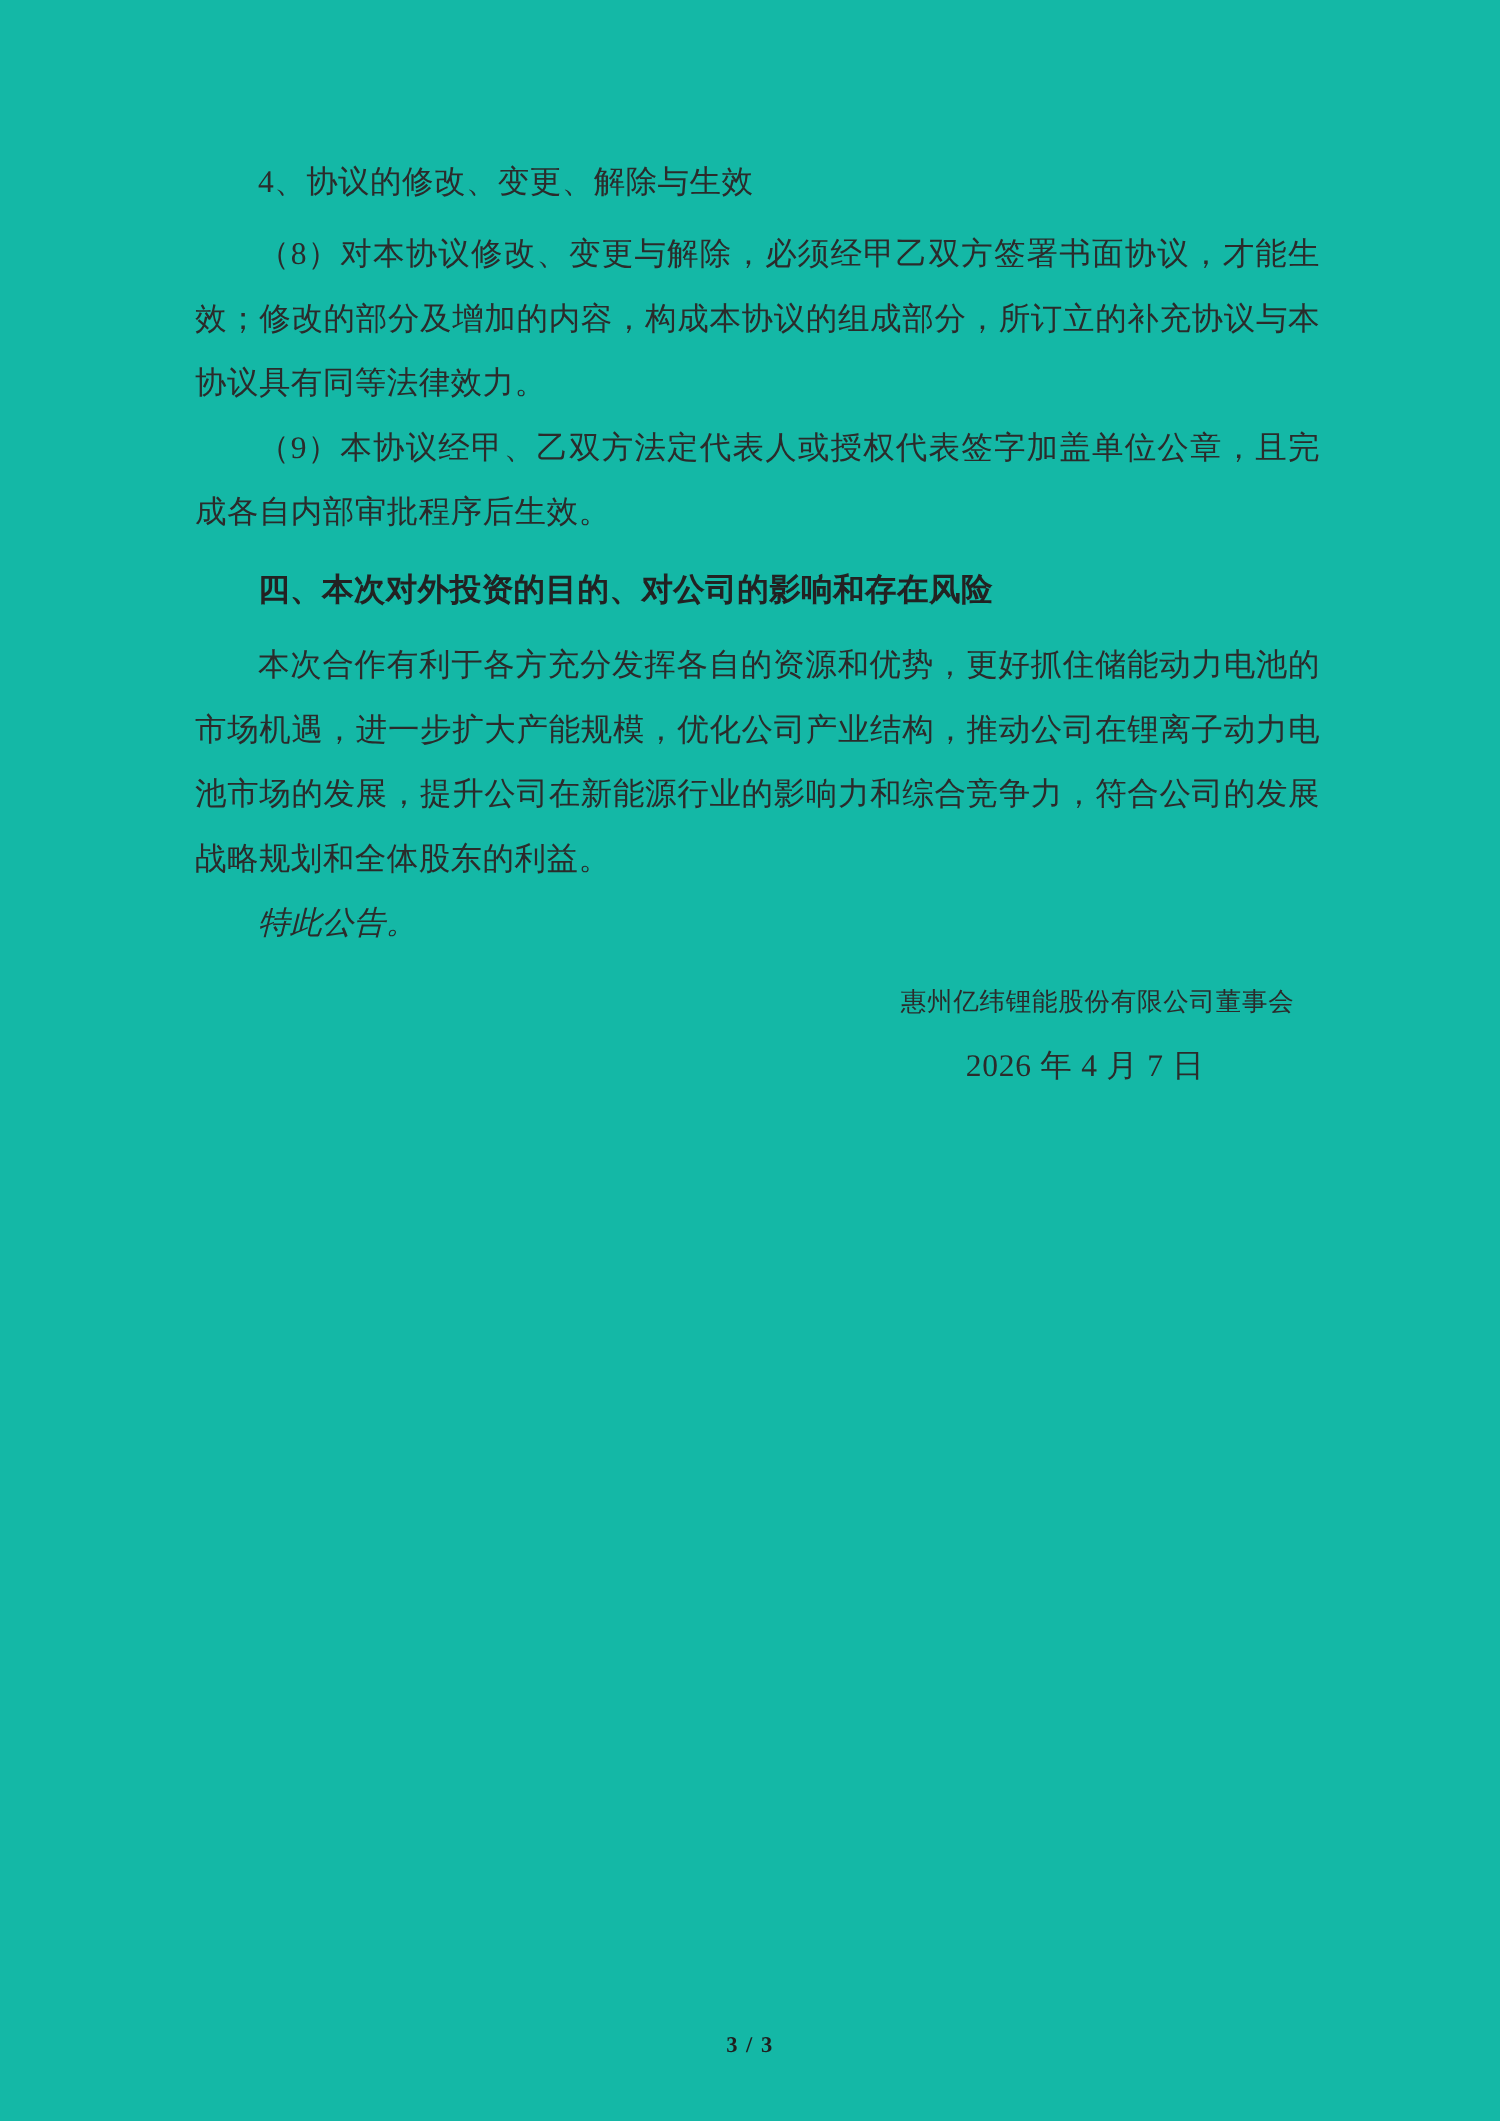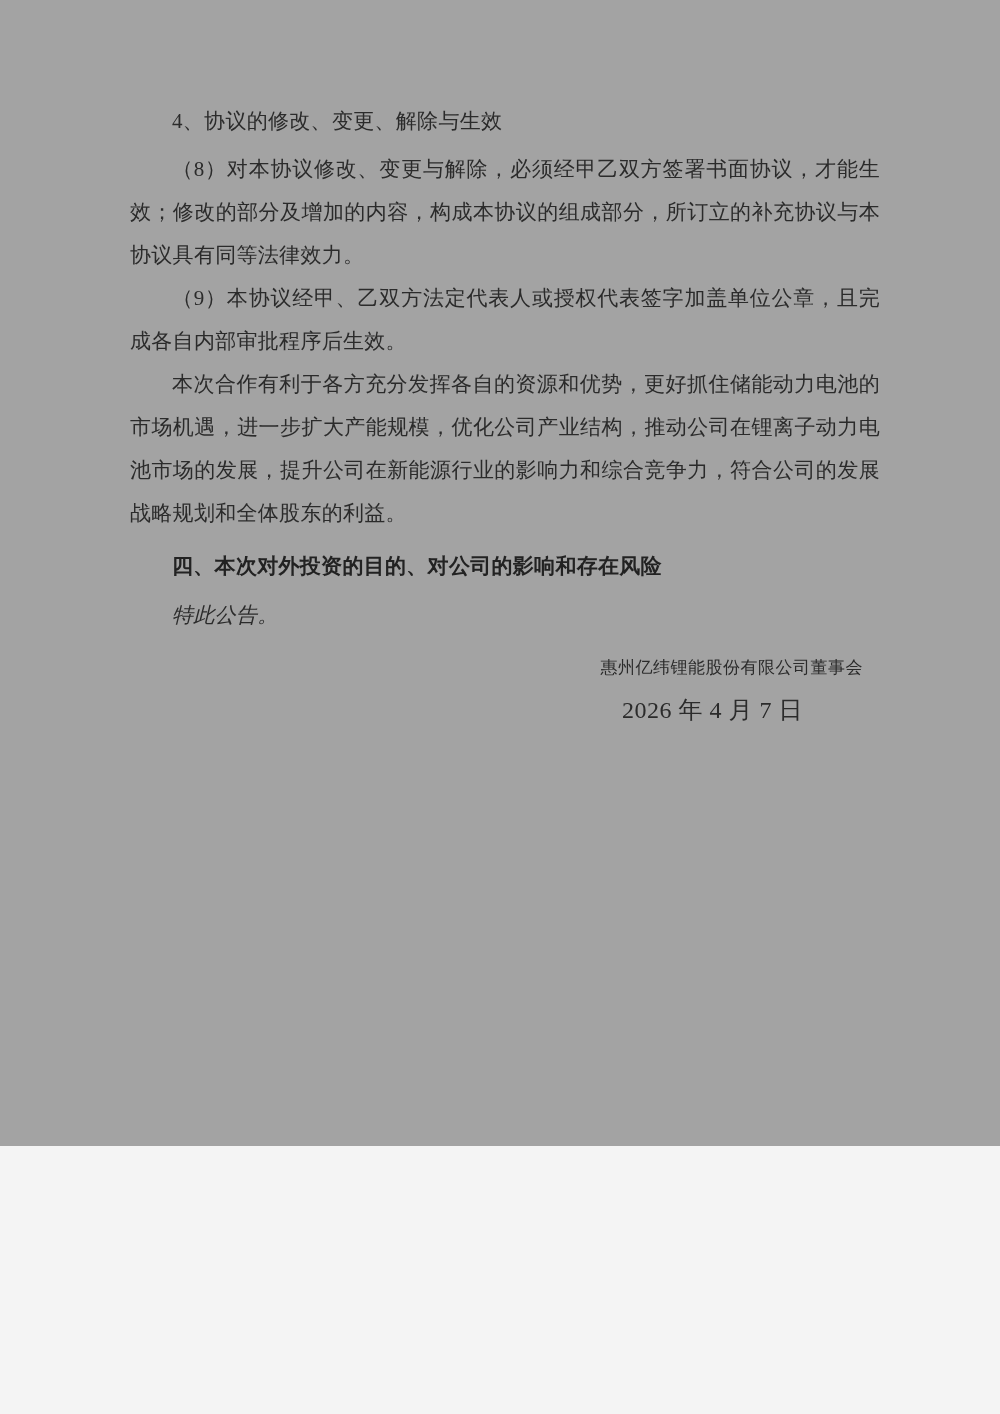--- a/index.html
+++ b/index.html
@@ -8,22 +8,22 @@
   }
   body {
     width: 1000px;
     height: 1414px;
     background: #f4f4f4;
     font-family: "Liberation Serif", "DejaVu Serif", serif;
   }
   .page {
     position: relative;
     width: 1000px;
-    height: 1146px;
-    background: #a3a3a3;
+    height: 1414px;
+    background: #14b8a6;
     color: #2b2b2b;
     overflow: hidden;
   }
   .content {
     position: absolute;
     left: 130px;
     top: 100px;
     width: 750px;
   }
   .para {
@@ -60,21 +60,21 @@
   .signature-company {
     margin: 0;
     font-size: 17px;
     line-height: 43px;
     text-align: right;
     padding-right: 17px;
     letter-spacing: 0.5px;
   }
   .signature-date {
     margin: 0;
-    font-size: 24px;
+    font-size: 21px;
     line-height: 43px;
     text-align: right;
     padding-right: 77px;
     letter-spacing: 0.5px;
   }
   .page-number {
     position: absolute;
     top: 1356px;
     left: 0;
     width: 1000px;
@@ -90,27 +90,28 @@
 
 <div class="page">
   <div class="content">
 
     <p class="para indent sub-title">4、协议的修改、变更、解除与生效</p>
 
     <p class="para indent">（8）对本协议修改、变更与解除，必须经甲乙双方签署书面协议，才能生效；修改的部分及增加的内容，构成本协议的组成部分，所订立的补充协议与本协议具有同等法律效力。</p>
 
     <p class="para indent">（9）本协议经甲、乙双方法定代表人或授权代表签字加盖单位公章，且完成各自内部审批程序后生效。</p>
 
+    <p class="para indent sec-heading">四、本次对外投资的目的、对公司的影响和存在风险</p>
+
     <p class="para indent">本次合作有利于各方充分发挥各自的资源和优势，更好抓住储能动力电池的市场机遇，进一步扩大产能规模，优化公司产业结构，推动公司在锂离子动力电池市场的发展，提升公司在新能源行业的影响力和综合竞争力，符合公司的发展战略规划和全体股东的利益。</p>
-
-    <p class="para indent sec-heading">四、本次对外投资的目的、对公司的影响和存在风险</p>
 
 
     <p class="para indent closing">特此公告。</p>
 
     <div class="signature-block">
       <p class="signature-company">惠州亿纬锂能股份有限公司董事会</p>
       <p class="signature-date">2026 年 4 月 7 日</p>
     </div>
 
   </div>
 
+  <div class="page-number">3 / 3</div>
 </div>
 
 </body></html>

